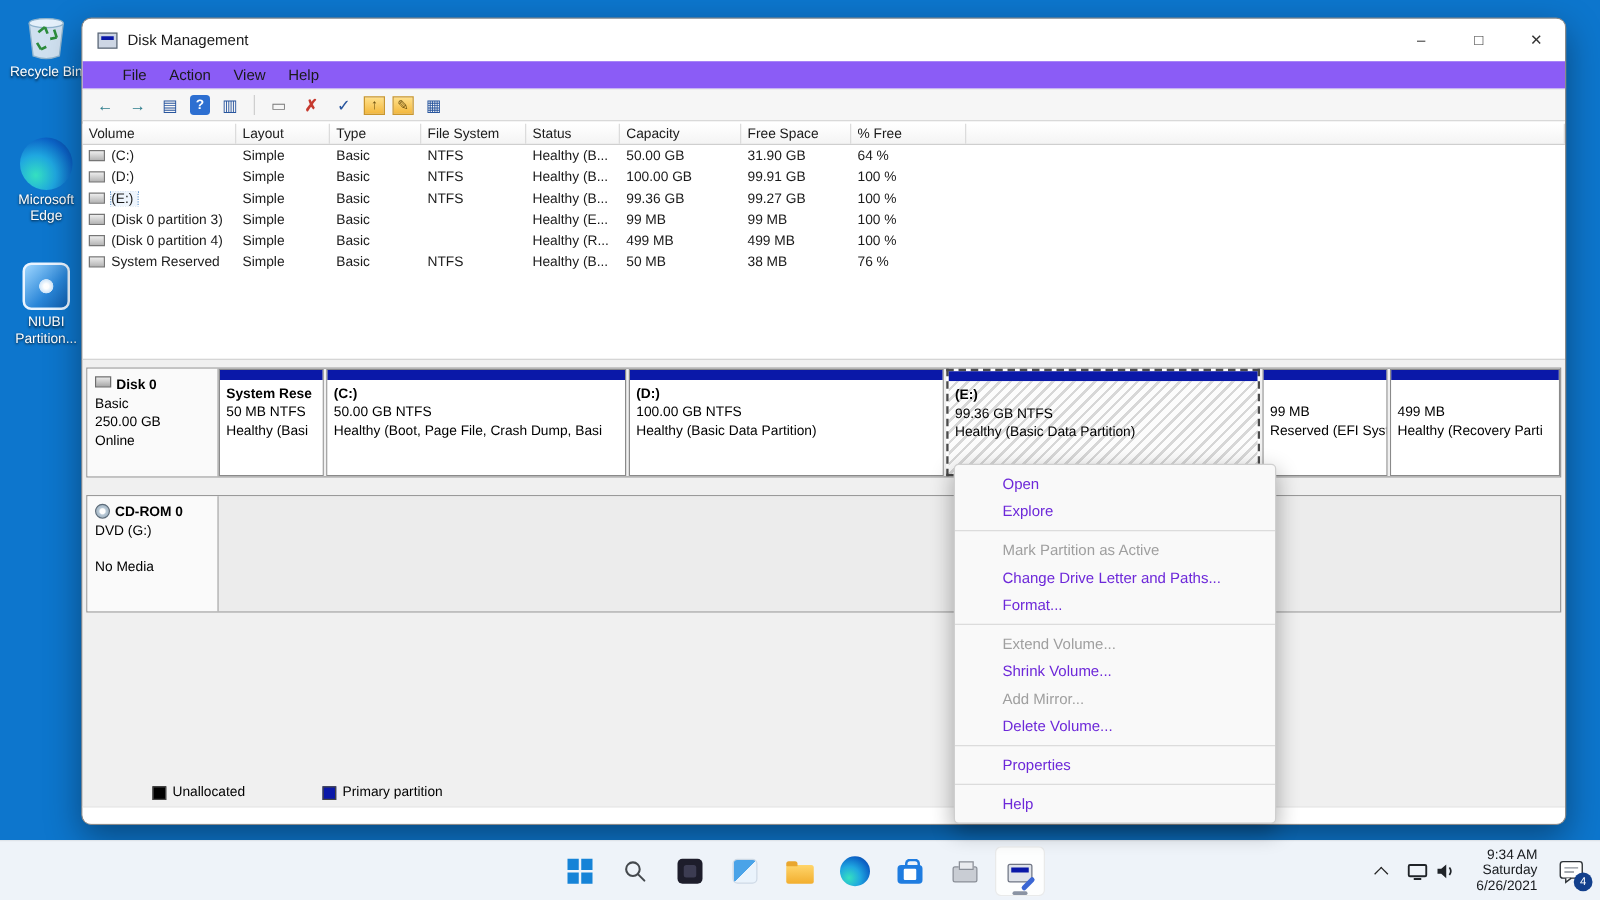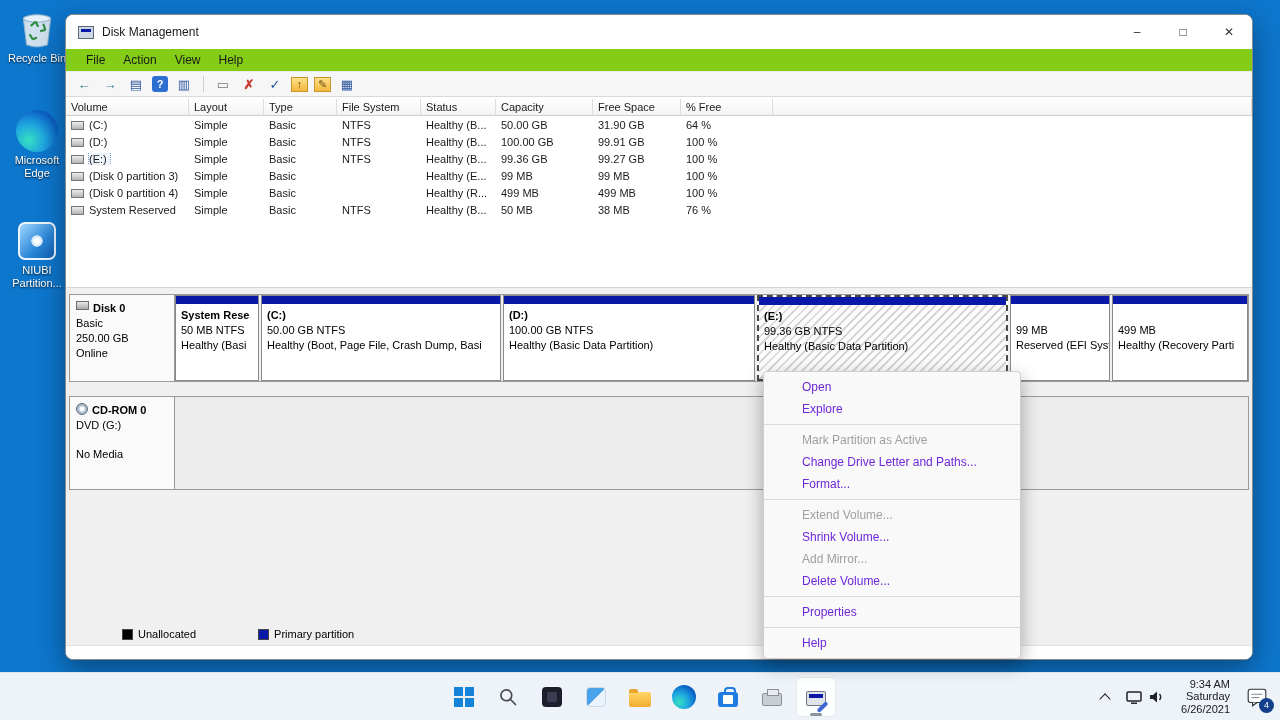--- a/index.html
+++ b/index.html
@@ -21,21 +21,21 @@
   
   .window { position:absolute; left:65px; top:14px; width:1188px; height:646px; background:#fff;
     border:1px solid #8a8a8a; border-radius:8px; overflow:hidden; box-shadow:0 10px 28px rgba(0,0,0,.38); }
   .titlebar { height:34px; display:flex; align-items:center; padding-left:12px; background:#fff; }
   .app-icon { width:16px; height:13px; background:#cdd6e4; border:1px solid #5d6877; position:relative; margin-right:8px; }
   .app-icon::after { content:""; position:absolute; left:2px; top:2px; right:2px; height:3px; background:#0a18a8; }
   .title { font-size:12px; color:#1a1a1a; }
   .win-controls { margin-left:auto; display:flex; height:100%; }
   .win-btn { width:46px; height:34px; display:flex; align-items:center; justify-content:center; font-size:12px; color:#333; }
 
-  .menubar { height:22px; display:flex; align-items:center; padding-left:11px; background:#84cc16; }
+  .menubar { height:22px; display:flex; align-items:center; padding-left:23px; background:#8b5cf6; }
   .menu-item { font-size:12px; color:#1a1a1a; padding:3px 9px; }
 
   .toolbar { height:26px; background:#f6f6f6; border-top:1px solid #ececec; border-bottom:1px solid #d9d9d9;
     display:flex; align-items:center; padding-left:8px; gap:6px; }
   .tb { width:20px; height:18px; display:flex; align-items:center; justify-content:center; font-size:13px; }
   .tb-sep { width:1px; height:16px; background:#cfcfcf; margin:0 3px; }
   .c-teal { color:#2e7d8c; } .c-blue { color:#29569e; } .c-red { color:#c63a2f; font-weight:bold; } .c-gray { color:#7a7a7a; }
   .bg-blue { background:#2d6fd1; color:#fff; border-radius:3px; font-weight:bold; font-size:11px; width:16px; height:16px; }
   .bg-yellow { background:linear-gradient(#ffe08a,#f3b73c); border:1px solid #c9962d; color:#6e5210; width:17px; height:15px; font-size:11px; }
 
@@ -131,21 +131,21 @@
     </svg>
   </div>
   <div class="dicon-label">Recycle Bin</div>
 </div>
 <div class="dicon" style="top:110px">
   <div class="dicon-img">
       <span class="edge-icon"></span>
     </div>
   <div class="dicon-label">Microsoft Edge</div>
 </div>
-<div class="dicon" style="top:220px">
+<div class="dicon" style="top:208px">
   <div class="dicon-img">
       <span class="niubi-icon"></span>
     </div>
   <div class="dicon-label">NIUBI Partition...</div>
 </div>
 
 <div class="window">
   <div class="titlebar">
     <span class="app-icon"></span>
     <span class="title">Disk Management</span>

